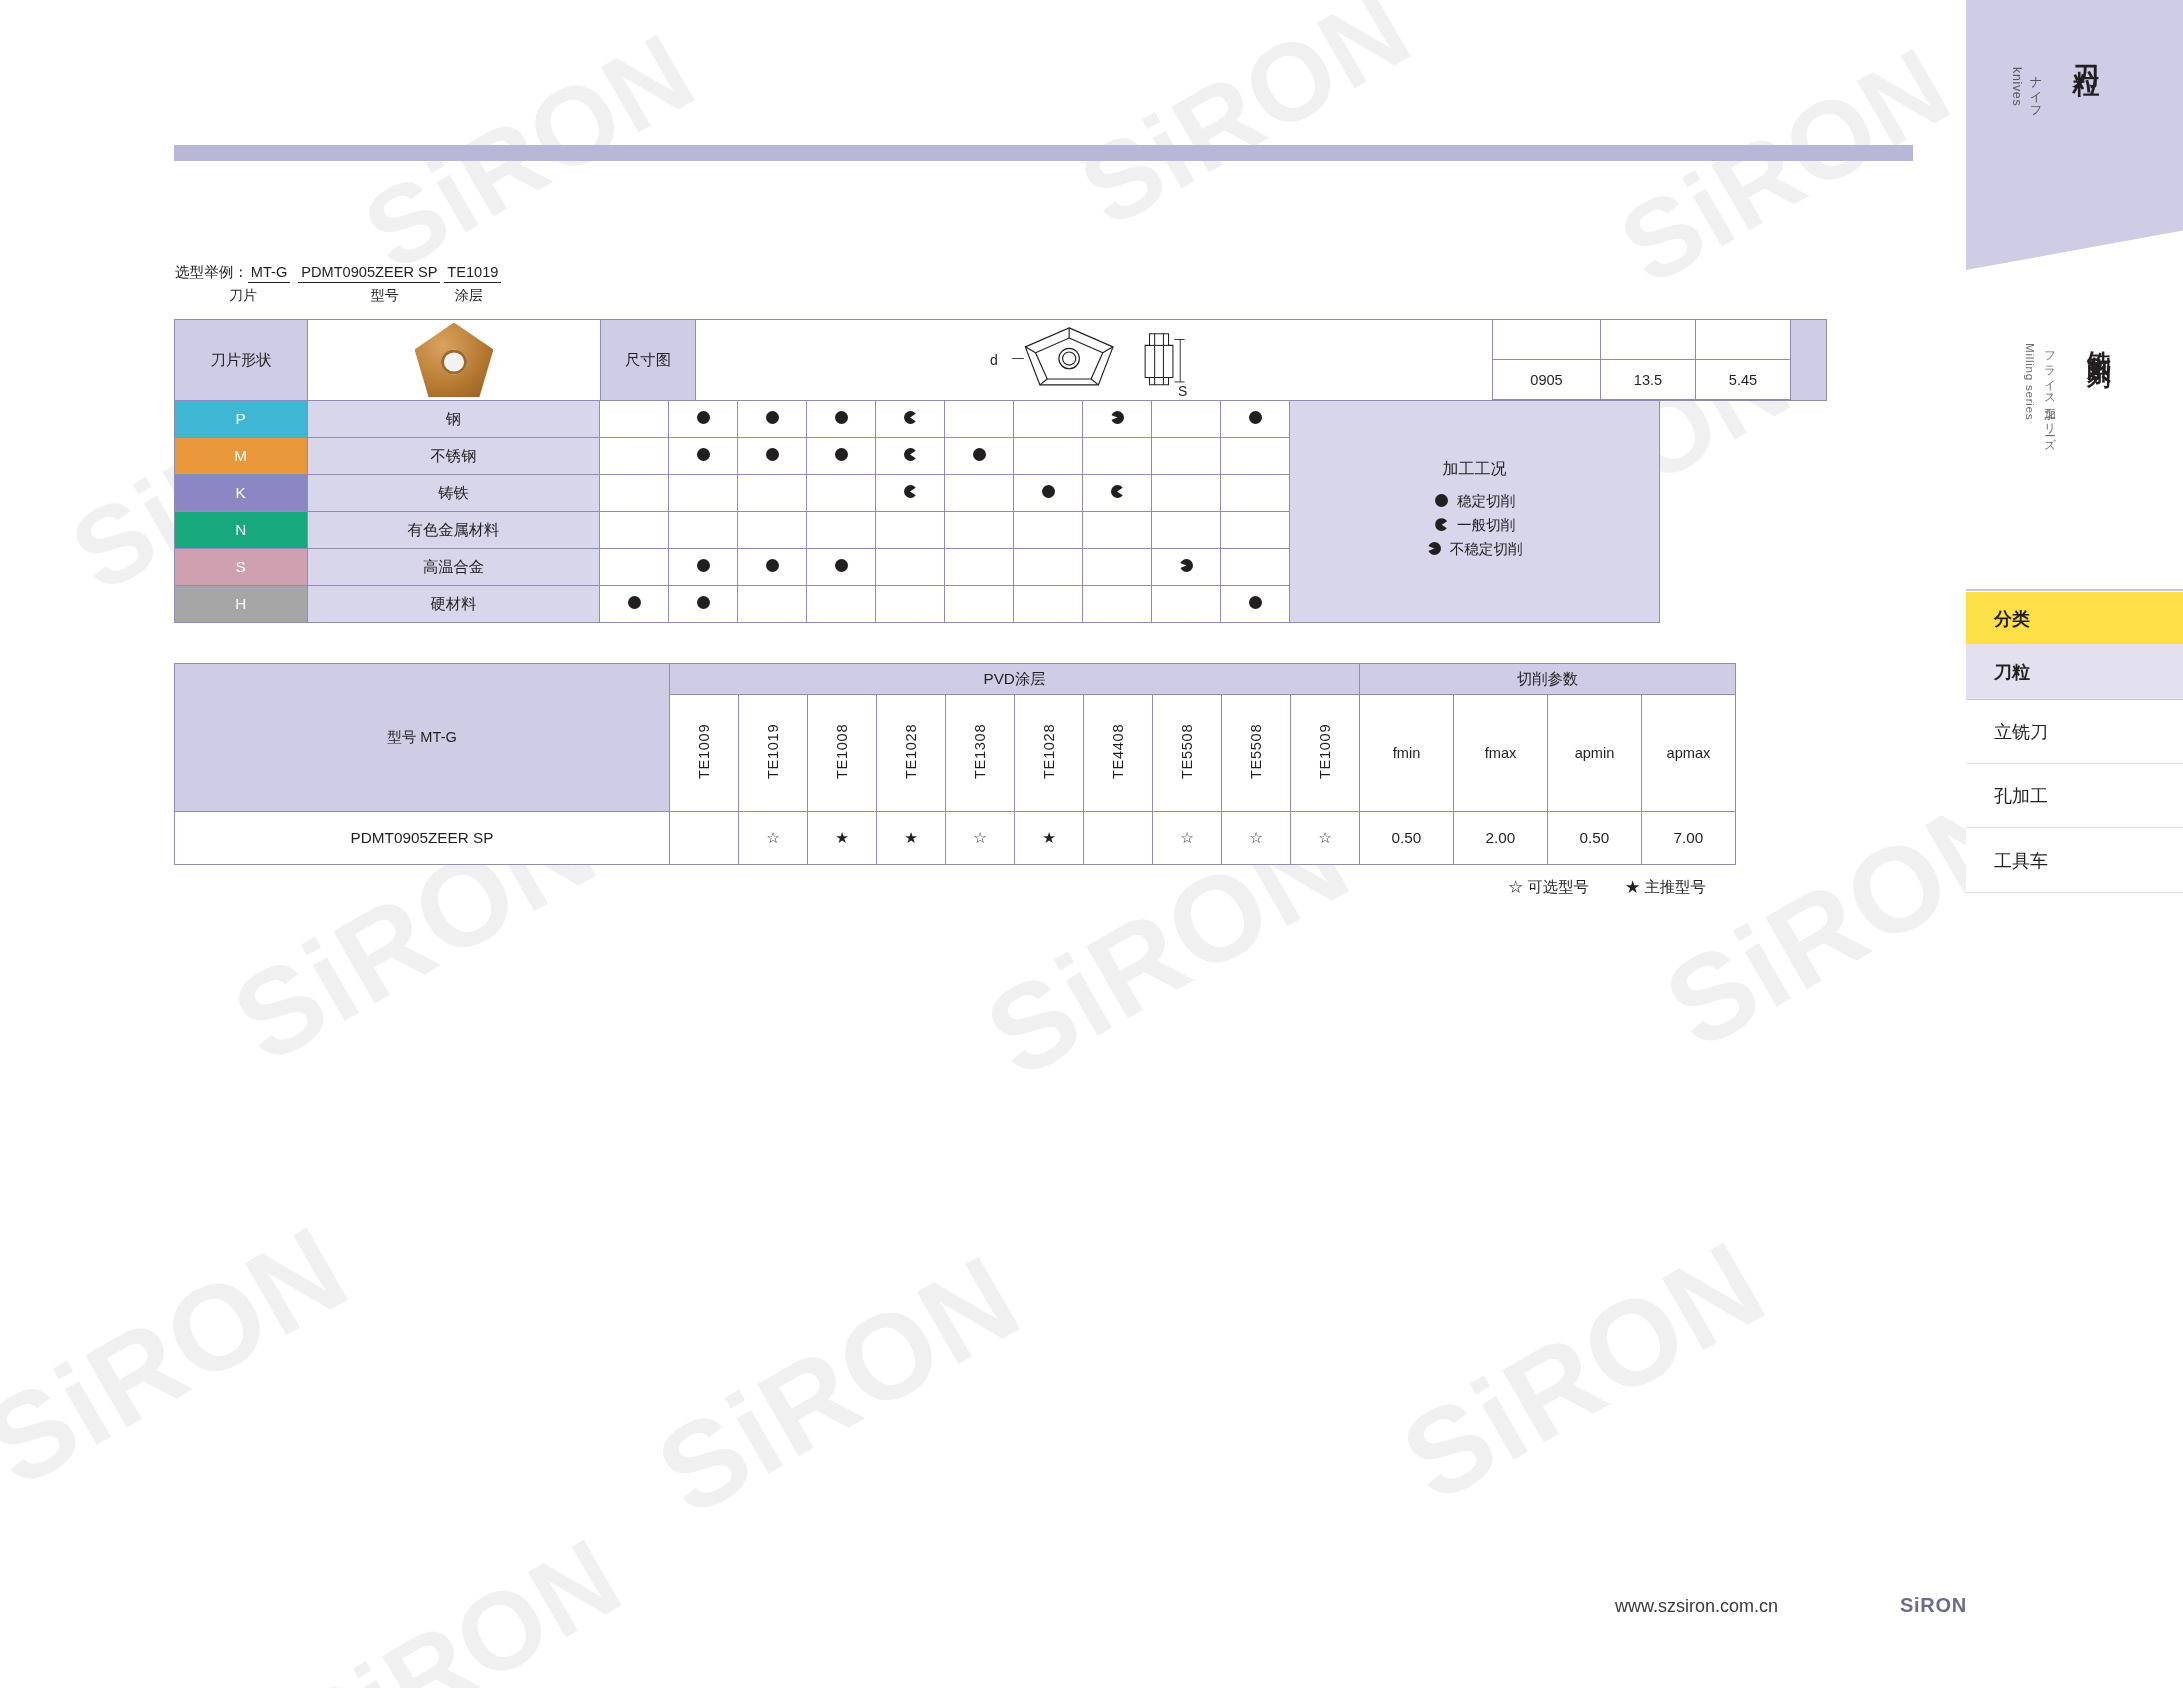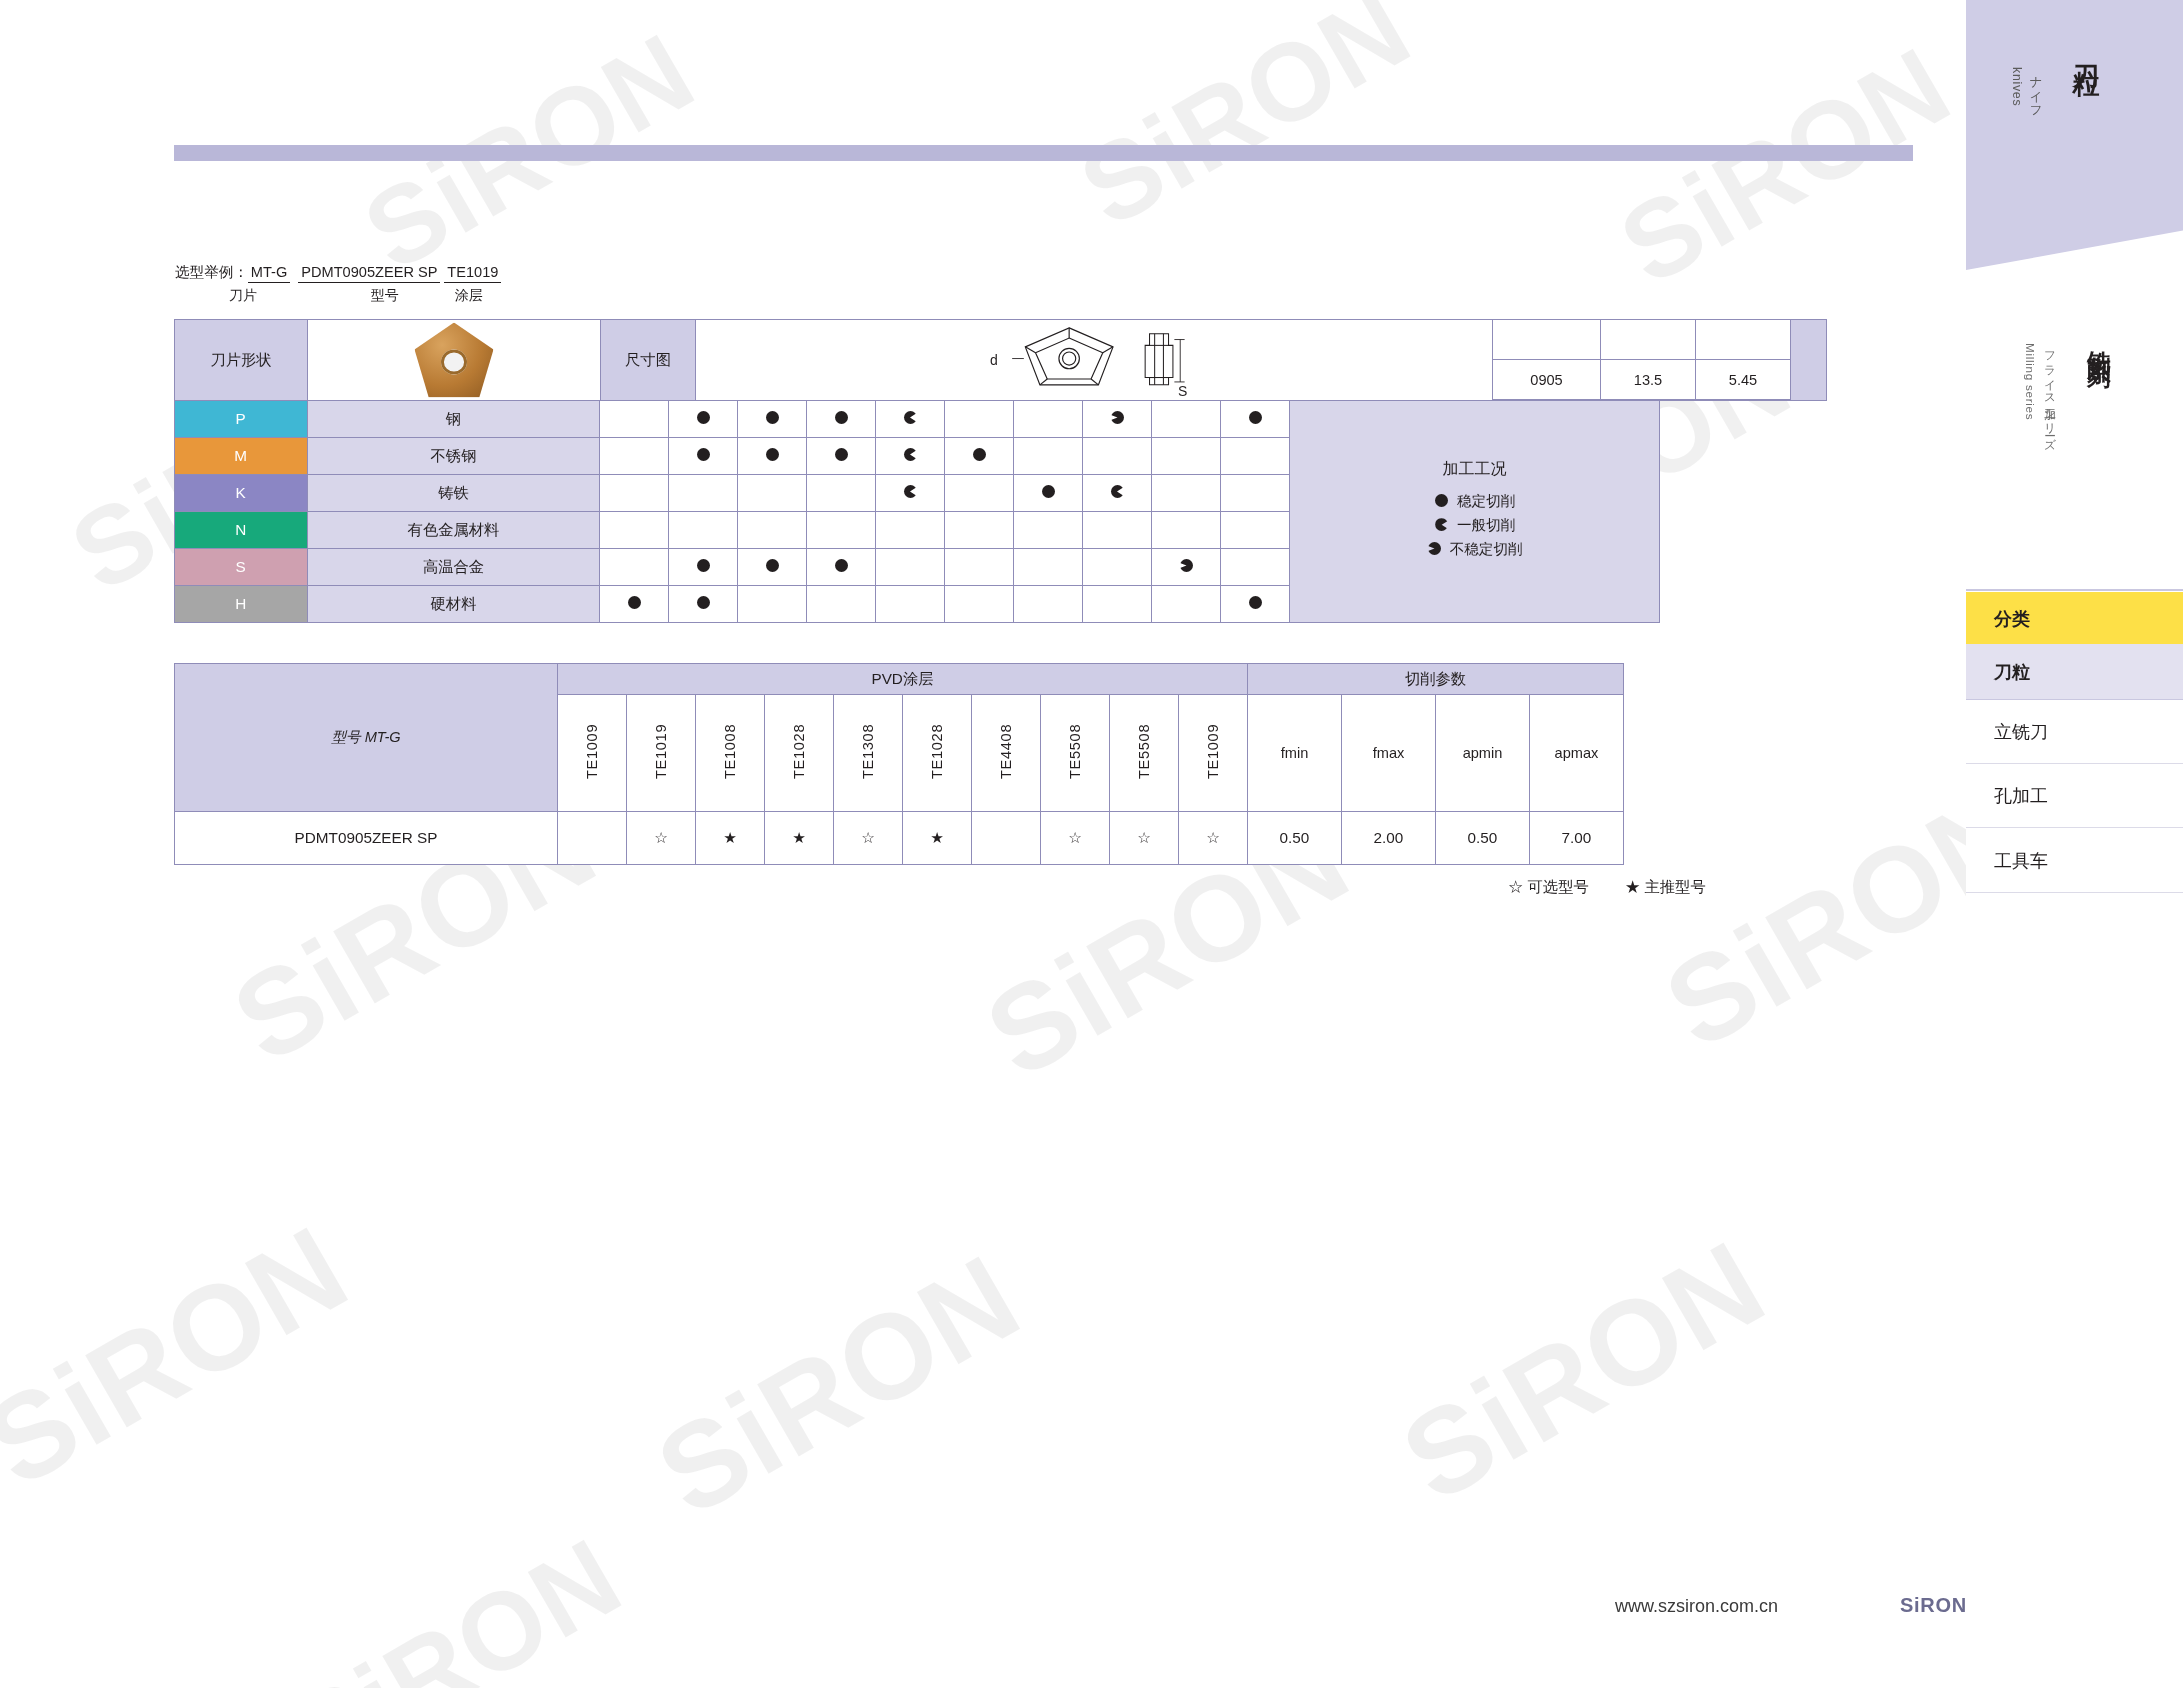--- a/index.html
+++ b/index.html
@@ -425,21 +425,21 @@
       <td></td>
       <td></td>
       <td><span class="dot"></span></td>
     </tr>
   </tbody>
     </table>
 
   <table class="main" style="top:663px;">
     <tbody>
         <tr>
-      <td class="lav" style="width:383px;font-style:italic;" rowspan="2">型号  MT-G</td>
+      <td class="lav" style="width:495px;" rowspan="2">型号  MT-G</td>
       <td class="lav pvd-head" colspan="10">PVD涂层</td>
       <td class="lav pvd-head" colspan="4">切削参数</td>
     </tr>
     <tr>
       <td class="sym-col" style="height:117px;"><span class="vert">TE1009</span></td>
       <td class="sym-col"><span class="vert">TE1019</span></td>
       <td class="sym-col"><span class="vert">TE1008</span></td>
       <td class="sym-col"><span class="vert">TE1028</span></td>
       <td class="sym-col"><span class="vert">TE1308</span></td>
       <td class="sym-col"><span class="vert">TE1028</span></td>

